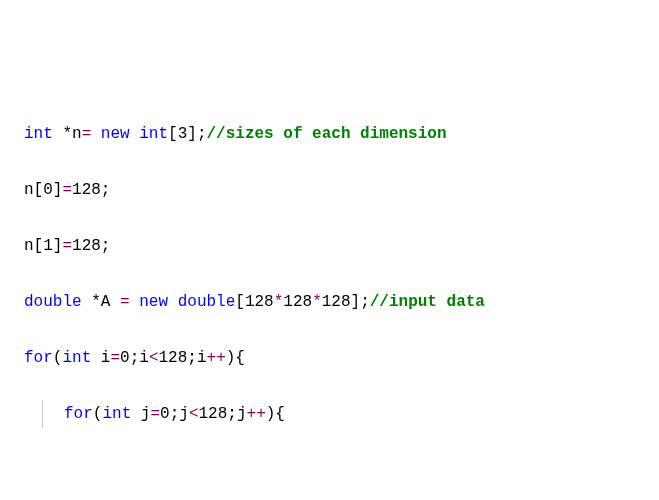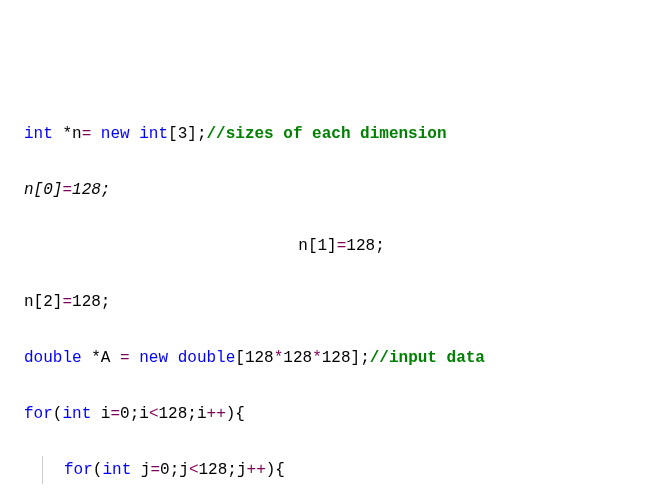--- a/index.html
+++ b/index.html
@@ -31,23 +31,22 @@
     .cmt { color: #008000; font-weight: bold; }
     .punct { color: #000000; }
     .ident { color: #000000; }
   </style>
 </head>
 <body>
 
 
 
 <div id="code-container"><span class="line" style="padding-left: 20px;"><span class="kw">int</span><span class="punct"> *</span><span class="ident">n</span><span class="op">= </span><span class="kw">new</span><span class="punct"> </span><span class="kw">int</span><span class="punct">[</span><span class="num">3</span><span class="punct">];</span><span class="cmt">//sizes of each dimension</span></span>
-<span class="line" style="padding-left: 20px; font-style: italic;"><span class="ident">n</span><span class="punct">[</span><span class="num">0</span><span class="punct">]</span><span class="op">=</span><span class="num">128</span><span class="punct">;</span></span>
-<span class="line" style="padding-left: 20px; text-align: center;"><span class="ident">n</span><span class="punct">[</span><span class="num">1</span><span class="punct">]</span><span class="op">=</span><span class="num">128</span><span class="punct">;</span></span>
-<span class="line" style="padding-left: 20px;"><span class="ident">n</span><span class="punct">[</span><span class="num">2</span><span class="punct">]</span><span class="op">=</span><span class="num">128</span><span class="punct">;</span></span>
+<span class="line" style="padding-left: 20px;"><span class="ident">n</span><span class="punct">[</span><span class="num">0</span><span class="punct">]</span><span class="op">=</span><span class="num">128</span><span class="punct">;</span></span>
+<span class="line" style="padding-left: 20px;"><span class="ident">n</span><span class="punct">[</span><span class="num">1</span><span class="punct">]</span><span class="op">=</span><span class="num">128</span><span class="punct">;</span></span>
 <span class="line" style="padding-left: 20px;"><span class="kw">double</span><span class="punct"> *</span><span class="ident">A</span><span class="punct"> </span><span class="op">=</span><span class="punct"> </span><span class="kw">new</span><span class="punct"> </span><span class="kw">double</span><span class="punct">[</span><span class="num">128</span><span class="op">*</span><span class="num">128</span><span class="op">*</span><span class="num">128</span><span class="punct">];</span><span class="cmt">//input data</span></span>
 <span class="line" style="padding-left: 20px;"><span class="kw">for</span><span class="punct">(</span><span class="kw">int</span><span class="punct"> </span><span class="ident">i</span><span class="op">=</span><span class="num">0</span><span class="punct">;</span><span class="ident">i</span><span class="op">&lt;</span><span class="num">128</span><span class="punct">;</span><span class="ident">i</span><span class="op">++</span><span class="punct">){</span></span>
 <span class="line" style="padding-left: 60px;"><span class="indent-guide" style="left: 38px;"></span><span class="kw">for</span><span class="punct">(</span><span class="kw">int</span><span class="punct"> </span><span class="ident">j</span><span class="op">=</span><span class="num">0</span><span class="punct">;</span><span class="ident">j</span><span class="op">&lt;</span><span class="num">128</span><span class="punct">;</span><span class="ident">j</span><span class="op">++</span><span class="punct">){</span></span>
 
 
 
 
 
 
 

